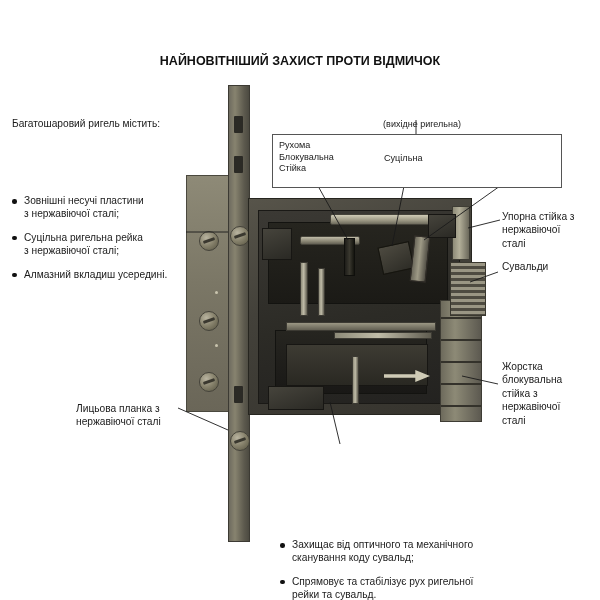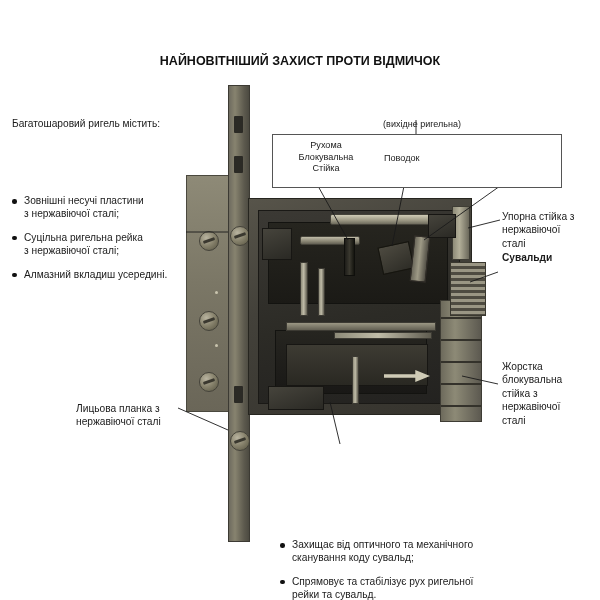--- a/index.html
+++ b/index.html
@@ -333,30 +333,30 @@
     <div class="li" style="white-space:pre-line;">Зовнішні несучі пластини
 з нержавіючої сталі;</div>
     <div class="li" style="white-space:pre-line;">Суцільна ригельна рейка
 з нержавіючої сталі;</div>
     <div class="li" style="white-space:pre-line;">Алмазний вкладиш усередині.</div>
   </div>
 
   <div class="txt small" style="left:302px; top:119px; width:240px; text-align:center;">(вихідне ригельна)</div>
 
   <div class="callout-box">
-    <div class="callout-cell cell-w1" style="white-space:pre-line;text-align:center;">Рухома
+    <div class="callout-cell cell-w1" style="white-space:pre-line;">Рухома
 Блокувальна
 Стійка</div>
-    <div class="callout-cell cell-w3" style="white-space:pre-line; padding-top:18px;">Поводок</div>
+    <div class="callout-cell cell-w3" style="white-space:pre-line; padding-top:18px;">Суцільна</div>
   </div>
 
   <div class="txt" style="left:502px; top:210px; width:96px; white-space:pre-line;">Упорна стійка з
 нержавіючої
 сталі</div>
-  <div class="txt" style="left:502px; top:251px; width:96px; white-space:pre-line;font-weight:bold;">Сувальди</div>
+  <div class="txt" style="left:502px; top:260px; width:96px; white-space:pre-line;">Сувальди</div>
   <div class="txt" style="left:502px; top:360px; width:96px; white-space:pre-line;">Жорстка
 блокувальна
 стійка з
 нержавіючої
 сталі</div>
 
   <div class="txt" style="left:76px; top:402px; width:130px; white-space:pre-line;">Лицьова планка з
 нержавіючої сталі</div>
 
 

